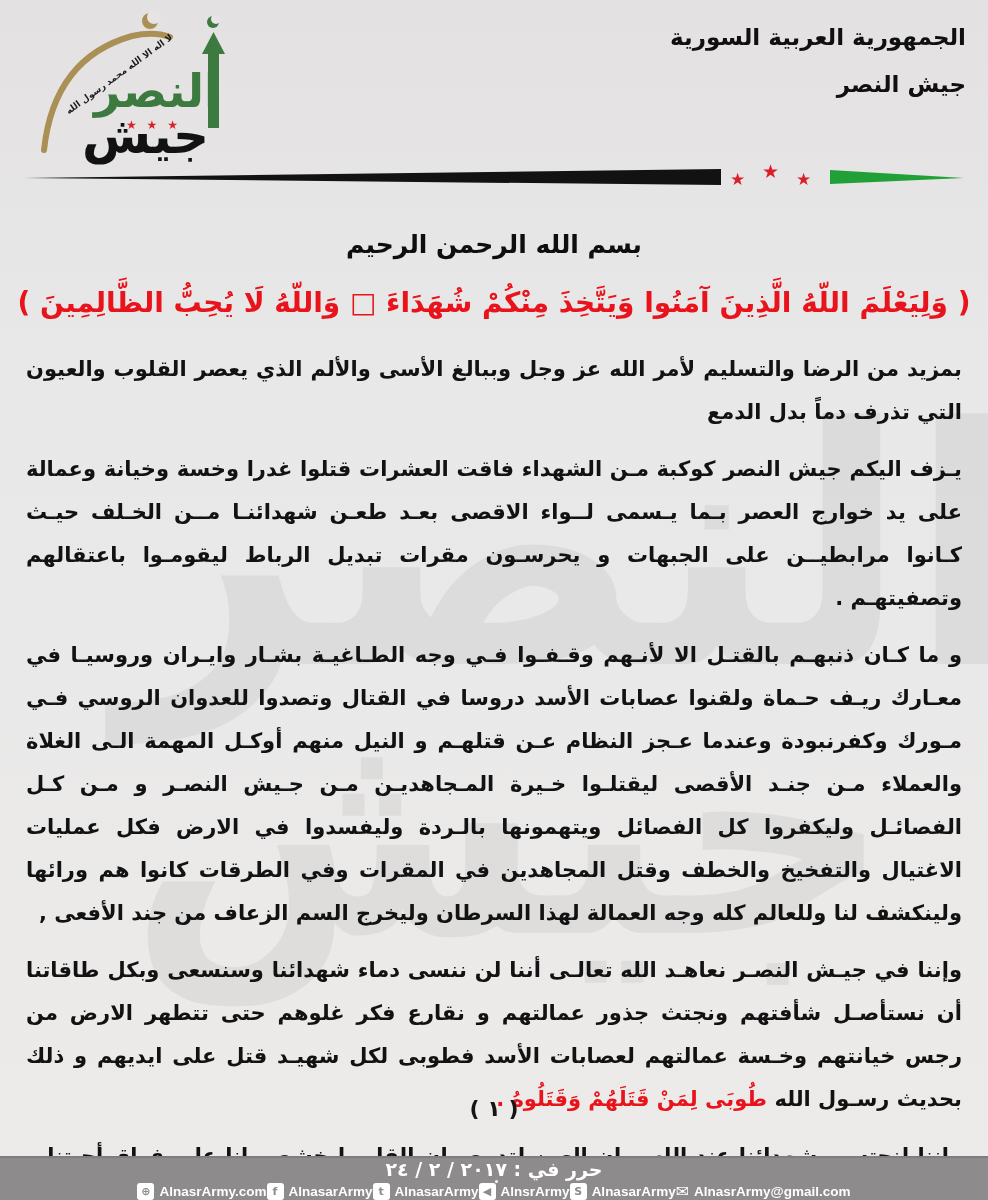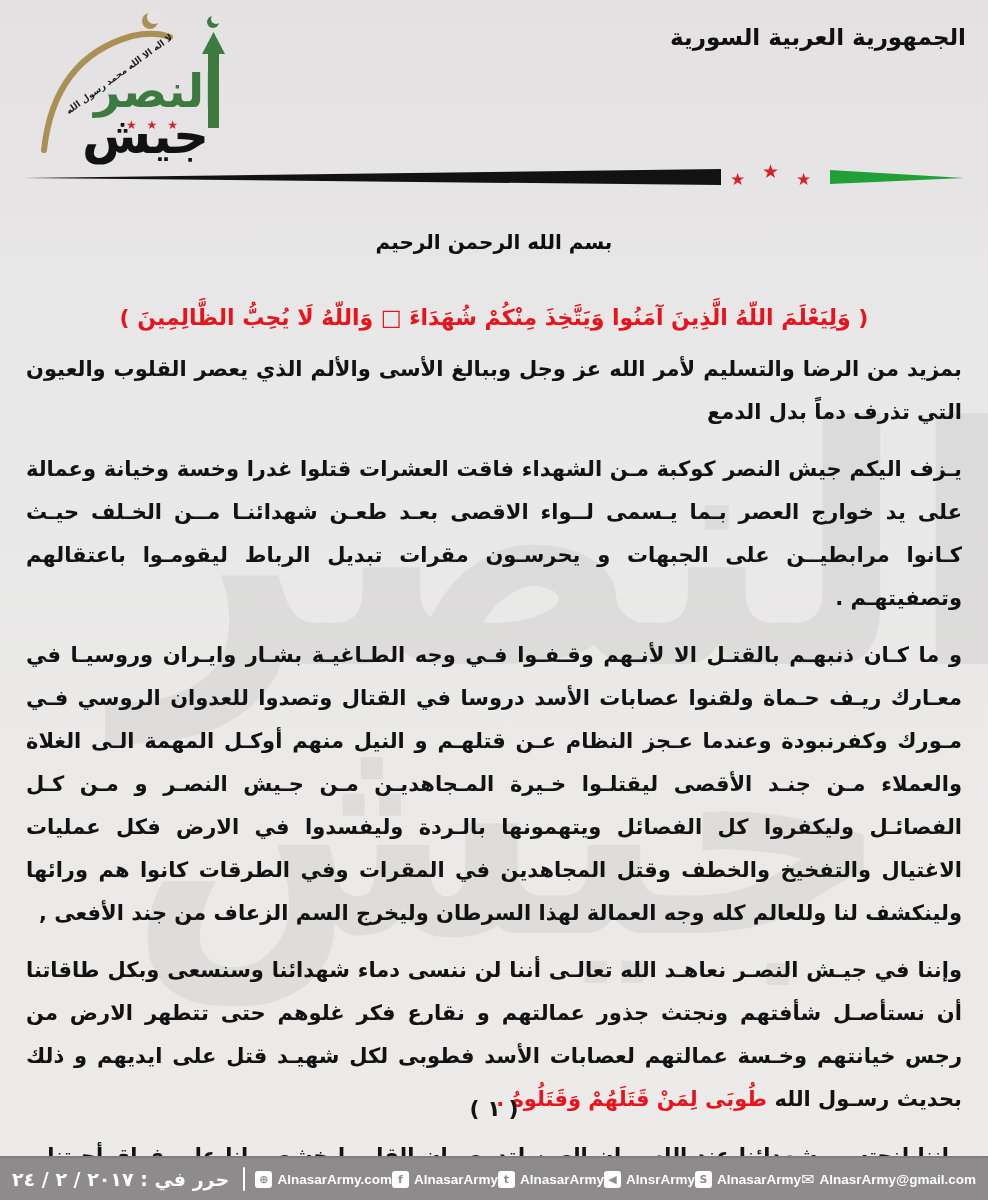--- a/index.html
+++ b/index.html
@@ -43,27 +43,26 @@
   }
   .logo .mark-stars{
     position:absolute;left:96px;top:112px;
     font-size:12px;color:#d91f27;letter-spacing:3px;
   }
   
   .divider{position:absolute;top:164px;left:24px;width:940px;height:28px;}
   
   .bismillah{
     position:absolute;top:230px;left:0;width:100%;
-    text-align:center;font-size:20px;font-weight:bold;color:#0e0e0e;
+    text-align:center;font-size:25px;font-weight:bold;color:#0e0e0e;
   }
   .verse{
     position:absolute;top:286px;left:0;width:100%;
-    text-align:center;font-size:22px;font-weight:bold;color:#e8131b;
+    text-align:center;font-size:28px;font-weight:bold;color:#e8131b;
     direction:rtl;
-    margin-top:19px;
   }
   
   .body-text{
     position:absolute;top:348px;right:26px;left:26px;
     direction:rtl;text-align:justify;
     font-size:21px;font-weight:bold;line-height:43px;color:#121212;
   }
   .body-text p{margin:0 0 14px 0;}
   .red-quote{color:#e8131b;}
   
@@ -71,20 +70,21 @@
     position:absolute;top:1096px;left:0;width:100%;
     text-align:center;font-size:22px;font-weight:bold;color:#151515;
   }
   
   .footer{
     position:absolute;bottom:0;left:0;right:0;height:44px;
     background:#8d8b8c;border-top:2px solid #7f7d7e;
     display:flex;align-items:center;direction:ltr;
     padding:0 12px;box-sizing:border-box;color:#fff;
     font-family:"Liberation Sans","DejaVu Sans",sans-serif;
+    flex-direction:column;
   }
   .issued{
     direction:rtl;font-family:"DejaVu Sans",sans-serif;
     font-size:19px;font-weight:bold;white-space:nowrap;letter-spacing:1px;
   }
   .footer-sep{width:3px;height:24px;background:#fff;margin:0 10px 0 14px;border-radius:2px;}
   .footer-links{flex:1;display:flex;align-items:center;justify-content:space-between;}
   .flink{display:flex;align-items:center;gap:5px;font-size:13.5px;font-weight:bold;white-space:nowrap;}
   .sicon{
     width:17px;height:17px;border-radius:3px;background:#fff;color:#8d8b8c;
@@ -99,20 +99,21 @@
 
 <div class="page">
 
   <div class="watermark">
     <div class="w1">النصر</div>
     <div class="w2">جيش</div>
   </div>
 
   <div class="header">
     <div>الجمهورية العربية السورية</div>
+    <div>جيش النصر</div>
   </div>
 
   <div class="logo">
     <svg width="220" height="175" viewBox="0 0 220 175">
 
       <path d="M 14 144 Q 24 52 102 30 Q 124 25 140 31" fill="none" stroke="#ab9055" stroke-width="6" stroke-linecap="round"></path>
 
       <circle cx="120" cy="15" r="8" fill="#ab9055"></circle>
       <circle cx="124" cy="11" r="7" fill="#e6e4e5"></circle>
 
@@ -151,21 +152,21 @@
 
   <div class="footer">
     <div class="issued">
       <span>حرر في :</span>
       <span>٢٠١٧ / ٢ / ٢٤</span>
     </div>
     <div class="footer-sep"></div>
     <div class="footer-links">
       <span class="flink">
         <span class="sicon">⊕</span>
-        <span>AlnasarArmy.com</span>
+        <span>AlnasrArmy.com</span>
       </span>
       <span class="flink">
         <span class="sicon">f</span>
         <span>AlnasarArmy</span>
       </span>
       <span class="flink">
         <span class="sicon">t</span>
         <span>AlnasarArmy</span>
       </span>
       <span class="flink">

